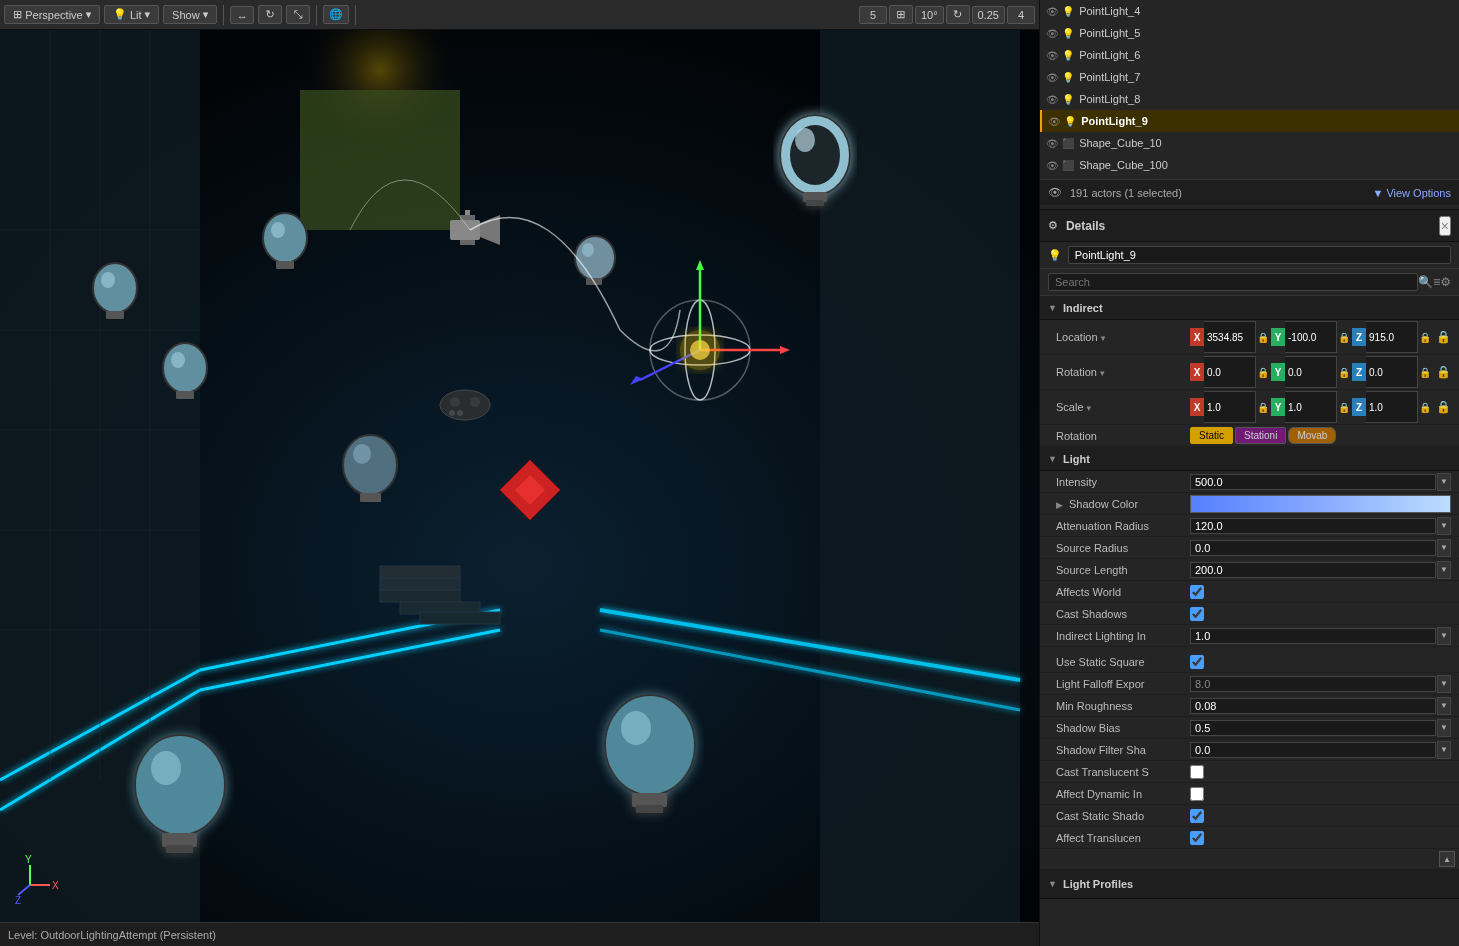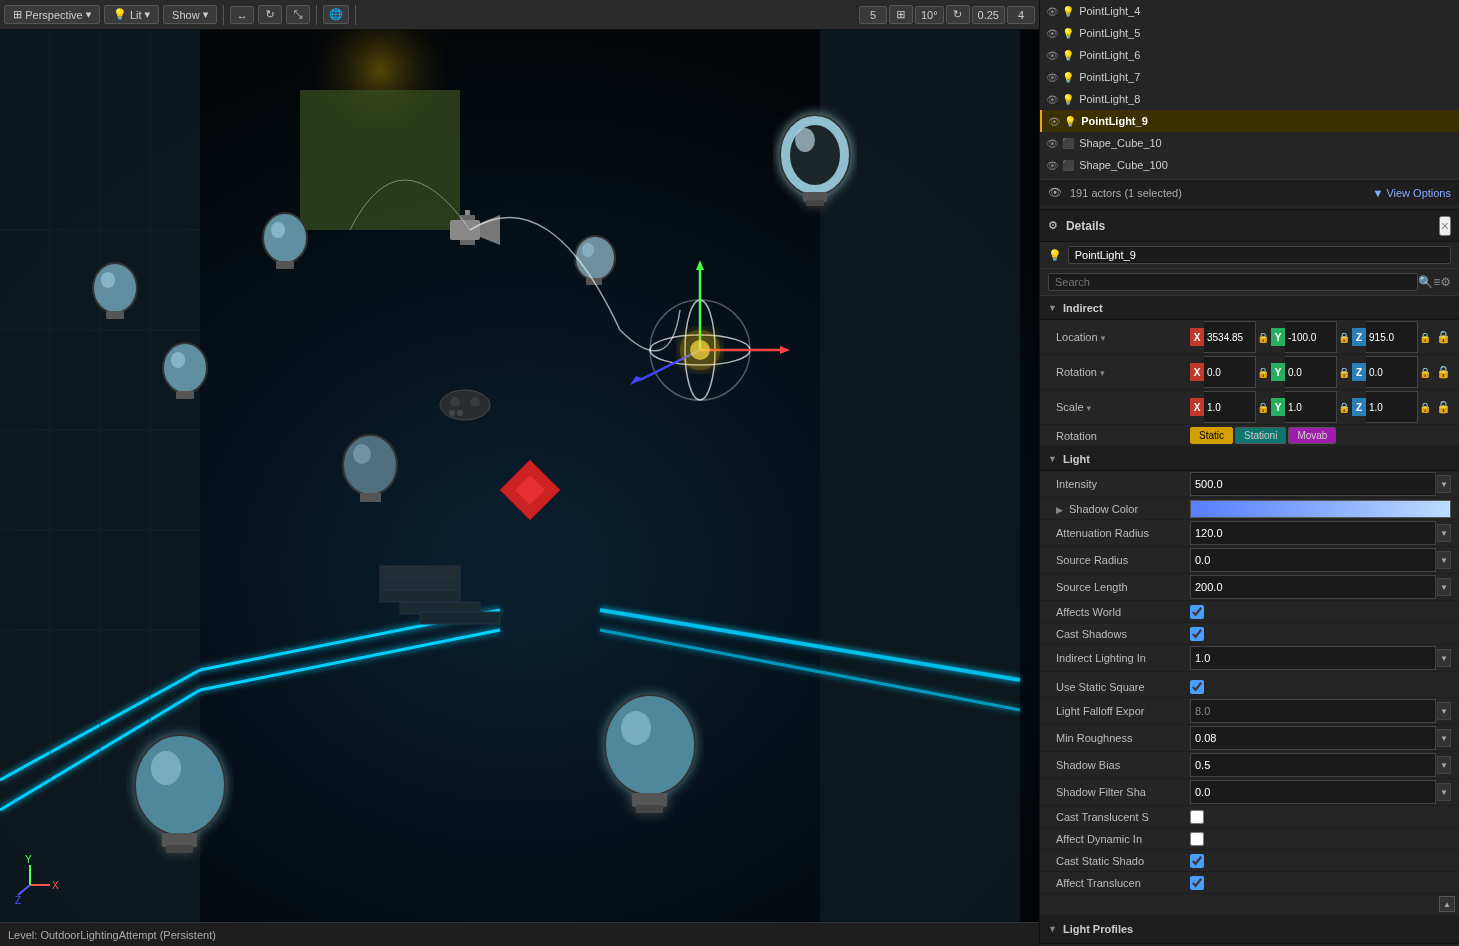--- a/index.html
+++ b/index.html
@@ -332,21 +332,21 @@
       flex: 1;
       gap: 1px;
     }
     .num-input {
       flex: 1;
       background: #1a1a1a;
       border: 1px solid #444;
       color: #fff;
       padding: 1px 4px;
       font-size: 11px;
-      height: 24px;
+      height: 16px;
     }
     .num-expand-btn {
       width: 14px;
       height: 18px;
       background: #333;
       border: 1px solid #444;
       color: #aaa;
       font-size: 8px;
       cursor: pointer;
       display: flex;
@@ -809,24 +809,24 @@
 
       <div class="prop-row">
         <div class="prop-label">
           <span>Rotation</span>
         </div>
         <div class="prop-value-area">
           <div class="mobility-group">
             <button class="mobility-btn active-static">
               <span>Static</span>
             </button>
-            <button class="mobility-btn" style="background:#0f766e;">
+            <button class="mobility-btn" style="background:#701a75;">
               <span>Stationi</span>
             </button>
-            <button class="mobility-btn" style="background:#a21caf;">
+            <button class="mobility-btn" style="background:#a16207;border-radius:6px;">
               <span>Movab</span>
             </button>
           </div>
         </div>
       </div>
     </div>
 
     <div class="section-header">
       <span class="section-arrow">▼</span>
       <span>Light</span>

